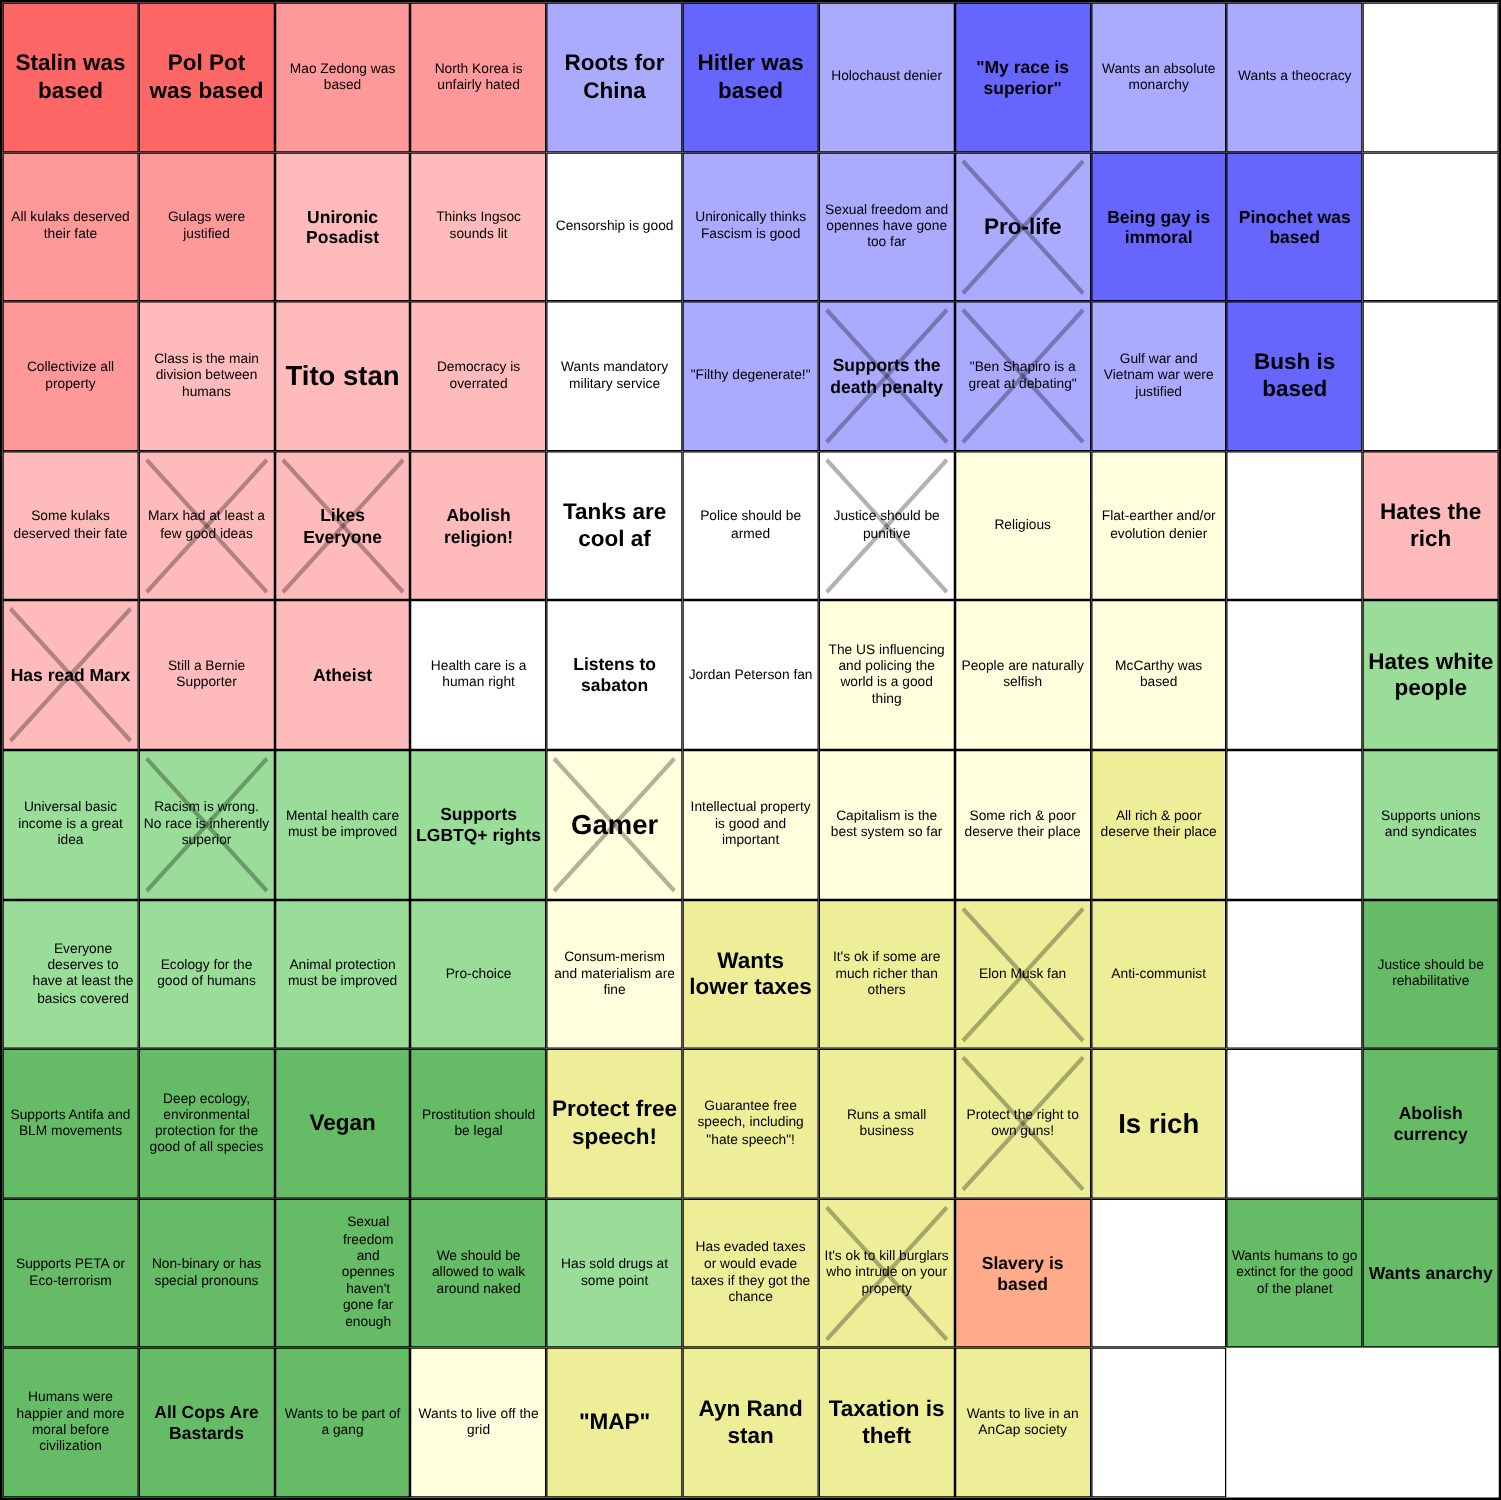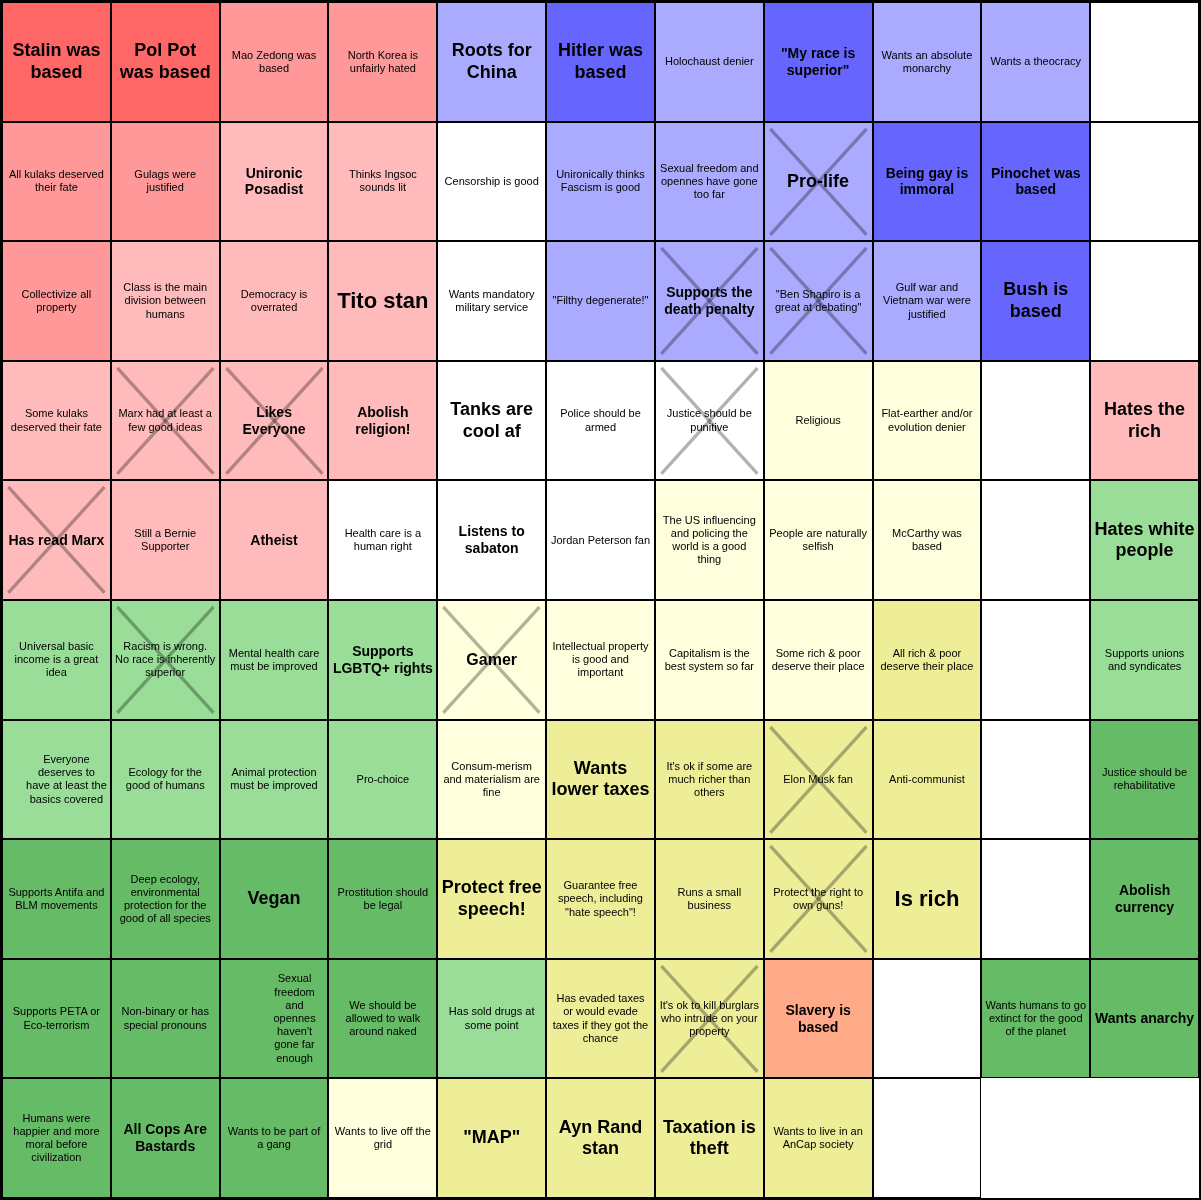--- a/index.html
+++ b/index.html
@@ -117,24 +117,24 @@
     <div class="cell" style="background-color: rgb(255, 255, 255);">
       <span class="cell-text" style="font-size: 11px; font-weight: normal;"></span>
     </div>
     <div class="cell" style="background-color: rgb(255, 153, 153);">
       <span class="cell-text" style="font-size: 11px; font-weight: normal;">Collectivize all property</span>
     </div>
     <div class="cell" style="background-color: rgb(255, 187, 187);">
       <span class="cell-text" style="font-size: 11px; font-weight: normal;">Class is the main division between humans</span>
     </div>
     <div class="cell" style="background-color: rgb(255, 187, 187);">
+      <span class="cell-text" style="font-size: 22px; font-weight: bold;">Tito stan</span>
+    </div>
+    <div class="cell" style="background-color: rgb(255, 187, 187);">
       <span class="cell-text" style="font-size: 11px; font-weight: normal;">Democracy is overrated</span>
-    </div>
-    <div class="cell" style="background-color: rgb(255, 187, 187);">
-      <span class="cell-text" style="font-size: 22px; font-weight: bold;">Tito stan</span>
     </div>
     <div class="cell" style="background-color: rgb(255, 255, 255);">
       <span class="cell-text" style="font-size: 11px; font-weight: normal;">Wants mandatory military service</span>
     </div>
     <div class="cell" style="background-color: rgb(170, 170, 255);">
       <span class="cell-text" style="font-size: 11px; font-weight: normal;">"Filthy degenerate!"</span>
     </div>
     <div class="cell" style="background-color: rgb(170, 170, 255);">
       <span class="cell-text" style="font-size: 14px; font-weight: bold;">Supports the death penalty</span>
       <svg class="x-mark" viewBox="0 0 100 100" preserveAspectRatio="none">
@@ -250,21 +250,21 @@
         <line x1="95" y1="5" x2="5" y2="95" stroke="rgba(0,0,0,0.3)" stroke-width="3"></line>
       </svg>
     </div>
     <div class="cell" style="background-color: rgb(153, 221, 153);">
       <span class="cell-text" style="font-size: 11px; font-weight: normal;">Mental health care must be improved</span>
     </div>
     <div class="cell" style="background-color: rgb(153, 221, 153);">
       <span class="cell-text" style="font-size: 14px; font-weight: bold;">Supports LGBTQ+ rights</span>
     </div>
     <div class="cell" style="background-color: rgb(255, 255, 221);">
-      <span class="cell-text" style="font-size: 16px; font-weight: bold;">Gamer</span>
+      <span class="cell-text" style="font-size: 22px; font-weight: bold;">Gamer</span>
       <svg class="x-mark" viewBox="0 0 100 100" preserveAspectRatio="none">
         <line x1="5" y1="5" x2="95" y2="95" stroke="rgba(0,0,0,0.3)" stroke-width="3"></line>
         <line x1="95" y1="5" x2="5" y2="95" stroke="rgba(0,0,0,0.3)" stroke-width="3"></line>
       </svg>
     </div>
     <div class="cell" style="background-color: rgb(255, 255, 221);">
       <span class="cell-text" style="font-size: 11px; font-weight: normal;">Intellectual property is good and important</span>
     </div>
     <div class="cell" style="background-color: rgb(255, 255, 221);">
       <span class="cell-text" style="font-size: 11px; font-weight: normal;">Capitalism is the best system so far</span>

